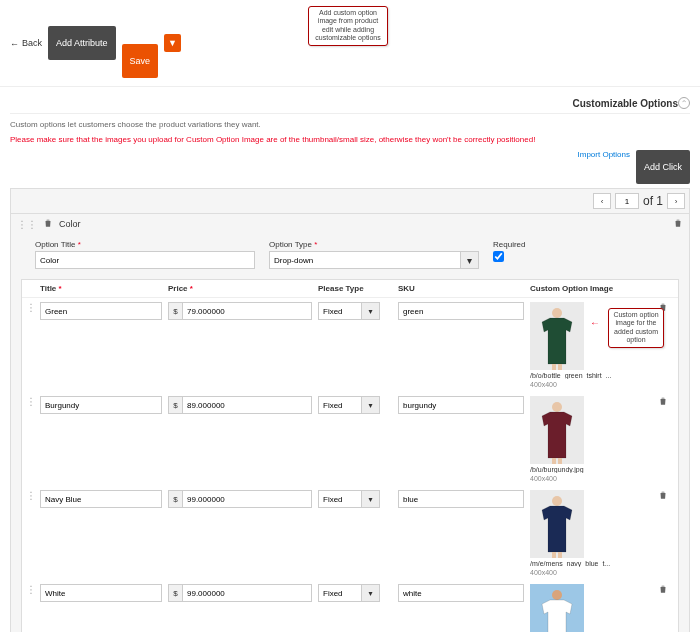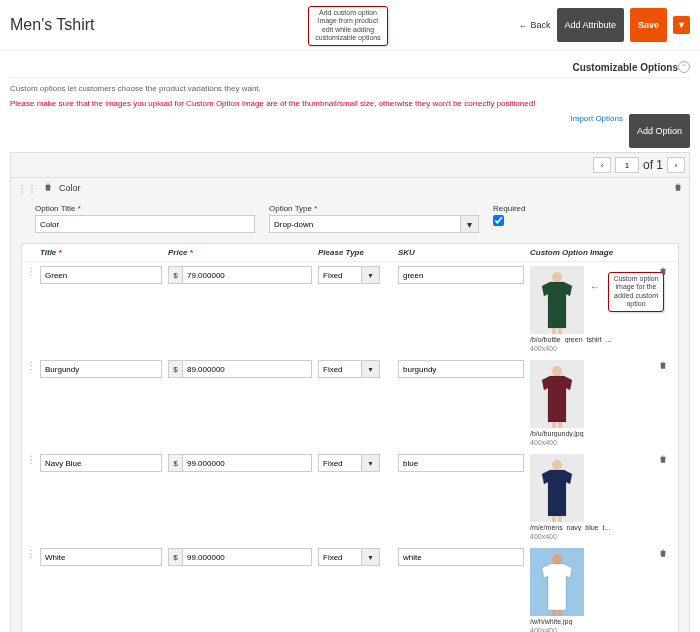--- a/index.html
+++ b/index.html
@@ -5,21 +5,21 @@
   * { box-sizing: border-box; margin: 0; padding: 0; font-family: Arial, sans-serif; }
   body { background: #fff; font-size: 10px; color: #333; width: 700px; }
   .header { display: flex; align-items: center; padding: 8px 10px; border-bottom: 1px solid #eee; }
   .header h1 { font-size: 16px; font-weight: 400; color: #333; flex: 1; }
   .callout { background: #fff; border: 1px solid #a00; border-radius: 3px; font-size: 7px; color: #444; padding: 2px 4px; text-align: center; line-height: 1.2; box-shadow: 1px 1px 2px rgba(0,0,0,0.15); }
   .callout-top { position: absolute; left: 308px; top: 6px; width: 80px; }
   .hdr-actions { display: flex; gap: 6px; align-items: center; }
   .back { font-size: 9px; color: #333; cursor: pointer; display: flex; align-items: center; gap: 3px; }
   .btn { font-size: 9px; padding: 12px 8px; border-radius: 2px; cursor: pointer; border: none; }
   .btn-dark { background: #4a4a4a; color: #fff; }
-  .btn-orange { background: #eb5202; color: #fff; font-weight: bold; }
+  .btn-orange { background: #eb5202; color: #fff; font-weight: normal; margin-top: 36px; }
   .btn-orange-caret { background: #eb5202; color:#fff; padding:4px 4px; }
   .section { margin: 6px 10px; }
   .sec-head { display:flex; align-items:center; justify-content:flex-end; padding: 4px 0; border-bottom:1px solid #eee; }
   .sec-head strong { font-size:10px; font-weight:600; }
   .circ { width:12px;height:12px;border:1px solid #aaa;border-radius:50%;display:flex;align-items:center;justify-content:center;font-size:8px;color:#aaa;}
   .desc { font-size:8px; color:#666; margin:6px 0; }
   .warn { font-size:8px; color:#e02; margin-bottom:6px; }
   .opt-actions { display:flex; justify-content:flex-end; gap:6px; margin:4px 0; }
   .link-blue { color:#007bdb; font-size:8px; cursor:pointer; }
   .grey-panel { background:#f5f5f5; border:1px solid #ddd; padding:0; }
@@ -28,21 +28,21 @@
   .pginput { width:24px;height:16px;border:1px solid #ccc;text-align:center;font-size:8px; }
   .opt-row { display:flex; align-items:center; gap:6px; padding:4px 6px; border-top:1px solid #ddd; }
   .drag { color:#aaa; cursor:grab; font-size:10px; }
   .trash { cursor:pointer; }
   .trash svg { width:10px; height:10px; fill:#666; }
   .fields { display:flex; gap:14px; padding:6px 10px 10px 24px; background:#f5f5f5; }
   .fld label { font-size:8px; display:block; margin-bottom:2px; }
   .req::after { content:" *"; color:#e02; }
   .inp { height:18px; border:1px solid #ccc; font-size:8px; padding:0 4px; background:#fff; }
   .val-table { background:#fff; margin:0 10px 10px 10px; border:1px solid #ddd; }
-  .val-head { display:flex; padding:4px 4px; font-size:8px; color:#333; font-weight:600; border-bottom:1px solid #eee;font-style:italic; }
+  .val-head { display:flex; padding:4px 4px; font-size:8px; color:#333; font-weight:600; border-bottom:1px solid #eee; }
   .c-drag{width:14px;} .c-title{width:128px;} .c-price{width:150px;} .c-ptype{width:80px;} .c-sku{width:132px;} .c-img{flex:1;} .c-del{width:16px;}
   .val-row { display:flex; padding:4px 4px; font-size:8px; align-items:flex-start; }
   .val-row .inp { width:100%; }
   .dollar { display:flex; }
   .dollar .cur{width:14px;height:18px;border:1px solid #ccc;border-right:none;display:flex;align-items:center;justify-content:center;background:#f1f1f1;}
   .imgbox { display:flex; flex-direction:column; gap:2px; }
   .fn { font-size:7px; color:#333; max-width:120px; overflow:hidden; text-overflow:ellipsis; white-space:nowrap; }
   .dim { font-size:7px; color:#888; }
   .ptype-wrap { display:flex; }
   .ptype-wrap .inp{width:44px;} .ptype-wrap .caret{width:18px;height:18px;border:1px solid #ccc;border-left:none;background:#eee;display:flex;align-items:center;justify-content:center;}
@@ -51,40 +51,39 @@
   .arrow-red { color:#e02; font-size:10px; }
   .callout-img { position:absolute; left:78px; top:6px; width:56px; }
   .callout-upl { position:absolute; left:58px; top:-2px; width:62px; }
   .chk { width:11px;height:11px; }
   svg.shirt { width:54px; height:68px; }
 </style>
 </head>
 <body>
 
 <div class="header" style="position:relative;">
-  <h1>Men's Tshirt</h1>
   <div class="callout callout-top">Add custom option image from product edit while adding customizable options</div>
   <div class="hdr-actions">
     <span class="back">← <span>Back</span></span>
     <button class="btn btn-dark">Add Attribute</button>
     <button class="btn btn-orange">Save</button>
     <button class="btn btn-orange-caret">▼</button>
   </div>
 </div>
 
 <div class="section">
   <div class="sec-head">
     <strong>Customizable Options</strong>
     <span class="circ">⌃</span>
   </div>
   <p class="desc">Custom options let customers choose the product variations they want.</p>
   <p class="warn">Please make sure that the images you upload for Custom Option Image are of the thumbnail/small size, otherwise they won't be correctly positioned!</p>
   <div class="opt-actions">
     <span class="link-blue">Import Options</span>
-    <button class="btn btn-dark">Add Option</button>
+    <button class="btn btn-dark">Add Click</button>
   </div>
 
   <div class="grey-panel">
     <div class="pager">
       <span class="pgbtn">‹</span>
       <input class="pginput" value="1" style="">
       <span style="font-size:12px;">of 1</span>
       <span class="pgbtn">›</span>
     </div>
 

